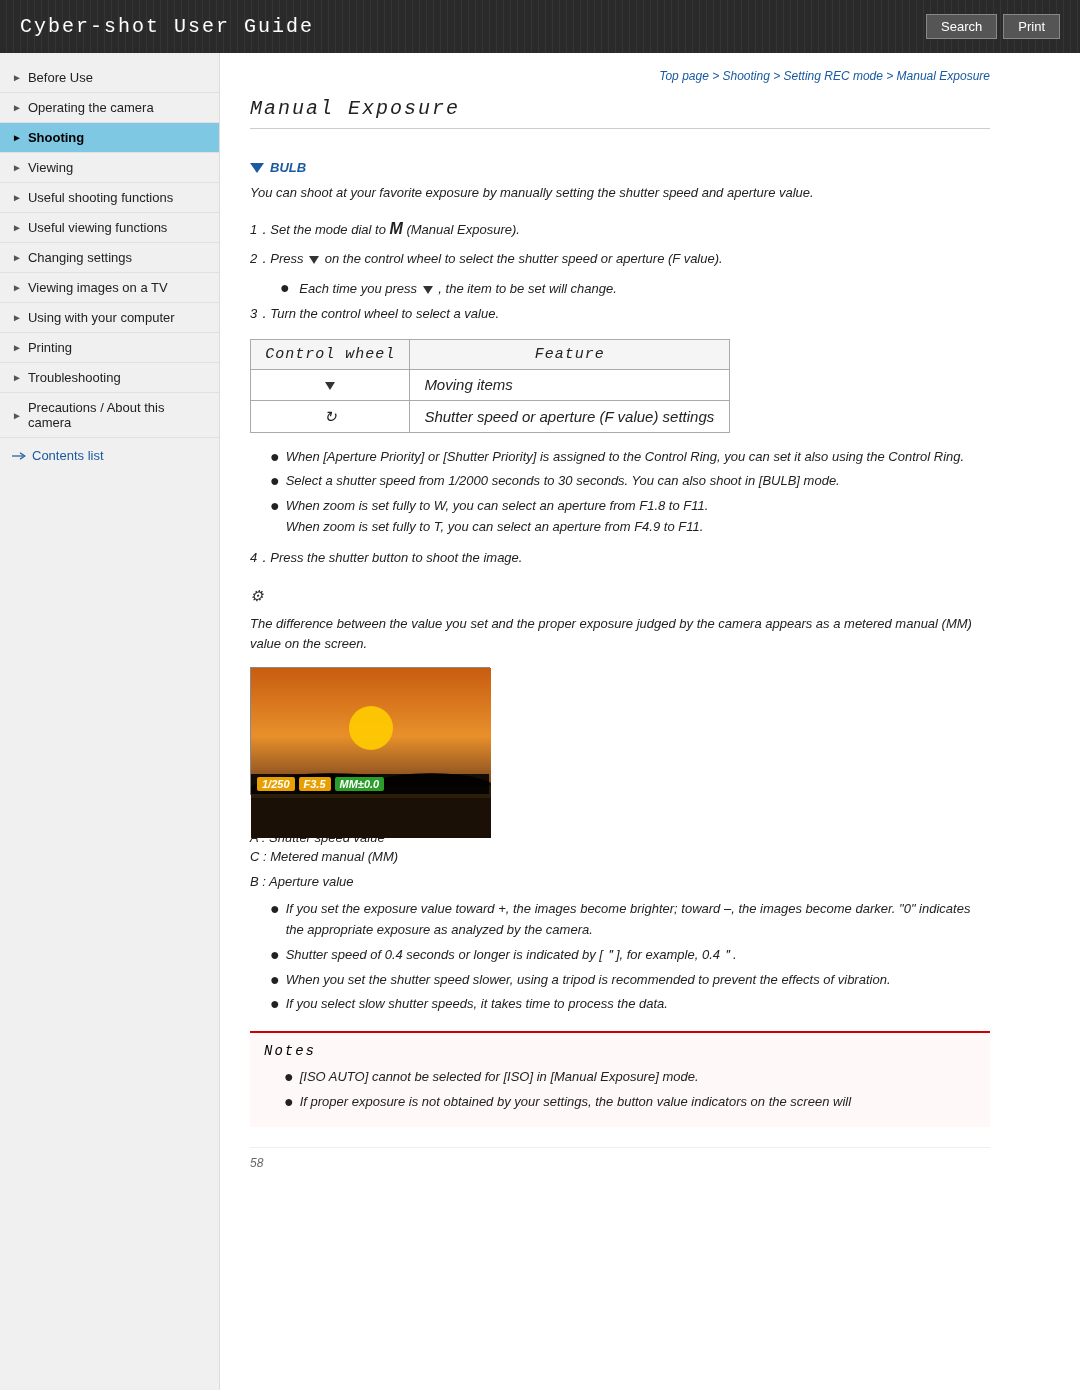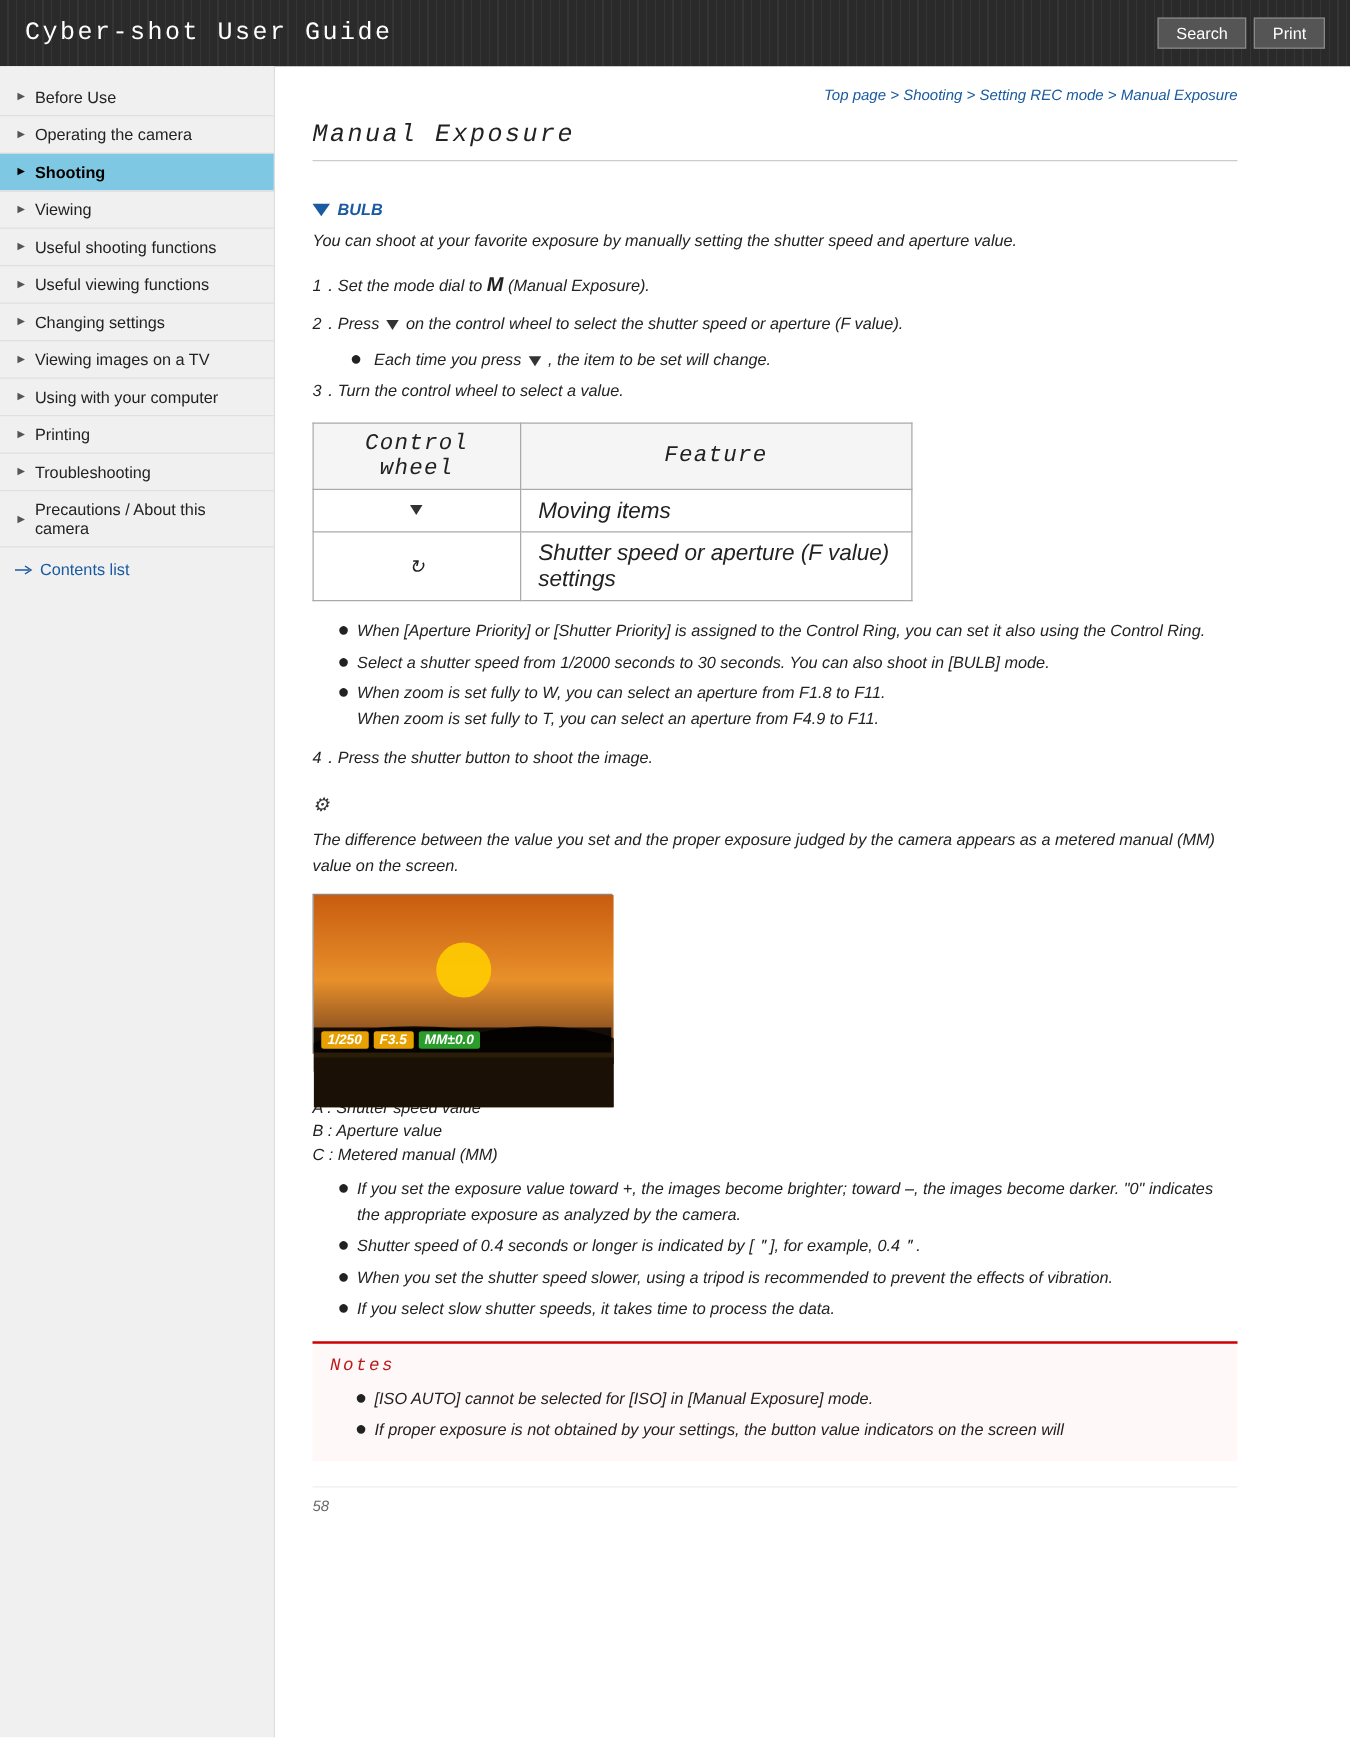--- a/index.html
+++ b/index.html
@@ -162,21 +162,21 @@
 
     
     .cw-table {
       border-collapse: collapse;
       margin: 14px 0;
       width: 480px;
     }
     .cw-table th, .cw-table td {
       border: 1px solid #aaa;
       padding: 6px 14px;
-      font-size: 18px;
+      font-size: 15px;
     }
     .cw-table th {
       background: #f5f5f5;
       font-family: 'Courier New', monospace;
       letter-spacing: 1px;
       font-weight: normal;
     }
     .cw-table td.icon-cell {
       font-size: 16px;
       text-align: center;
@@ -249,21 +249,21 @@
     }
 
     
     .notes-box {
       background: #fff8f8;
       border-top: 2px solid #c00;
       padding: 10px 14px;
       margin-top: 16px;
     }
     .notes-title {
-      color: #b91c1c;
+      color: #000000;
       font-family: 'Courier New', monospace;
       letter-spacing: 2px;
       font-size: 14px;
       margin-bottom: 8px;
     }
 
     
     .page-number {
       text-align: left;
       color: #666;
@@ -489,26 +489,26 @@
       <div class="camera-labels">
         <span>A</span>
         <span>B</span>
         <span>C</span>
       </div>
     </div>
 
     <div style="margin-bottom:4px;">
       <span>A : Shutter speed value</span>
     </div>
+    <div style="margin-bottom:10px;">
+      <span>C : Metered manual (MM)</span>
+    </div>
     <div style="margin-bottom:4px;">
       <span>B : Aperture value</span>
     </div>
-    <div style="margin-bottom:10px;">
-      <span>C : Metered manual (MM)</span>
-    </div>
 
     <div class="content-bullets">
       <div class="bullet-item">
         <span class="bullet-dot">●</span>
         <span>If you set the exposure value toward +, the images become brighter; toward –, the images become darker. "0" indicates the appropriate exposure as analyzed by the camera.</span>
       </div>
       <div class="bullet-item">
         <span class="bullet-dot">●</span>
         <span>Shutter speed of 0.4 seconds or longer is indicated by [＂], for example, 0.4＂.</span>
       </div>

